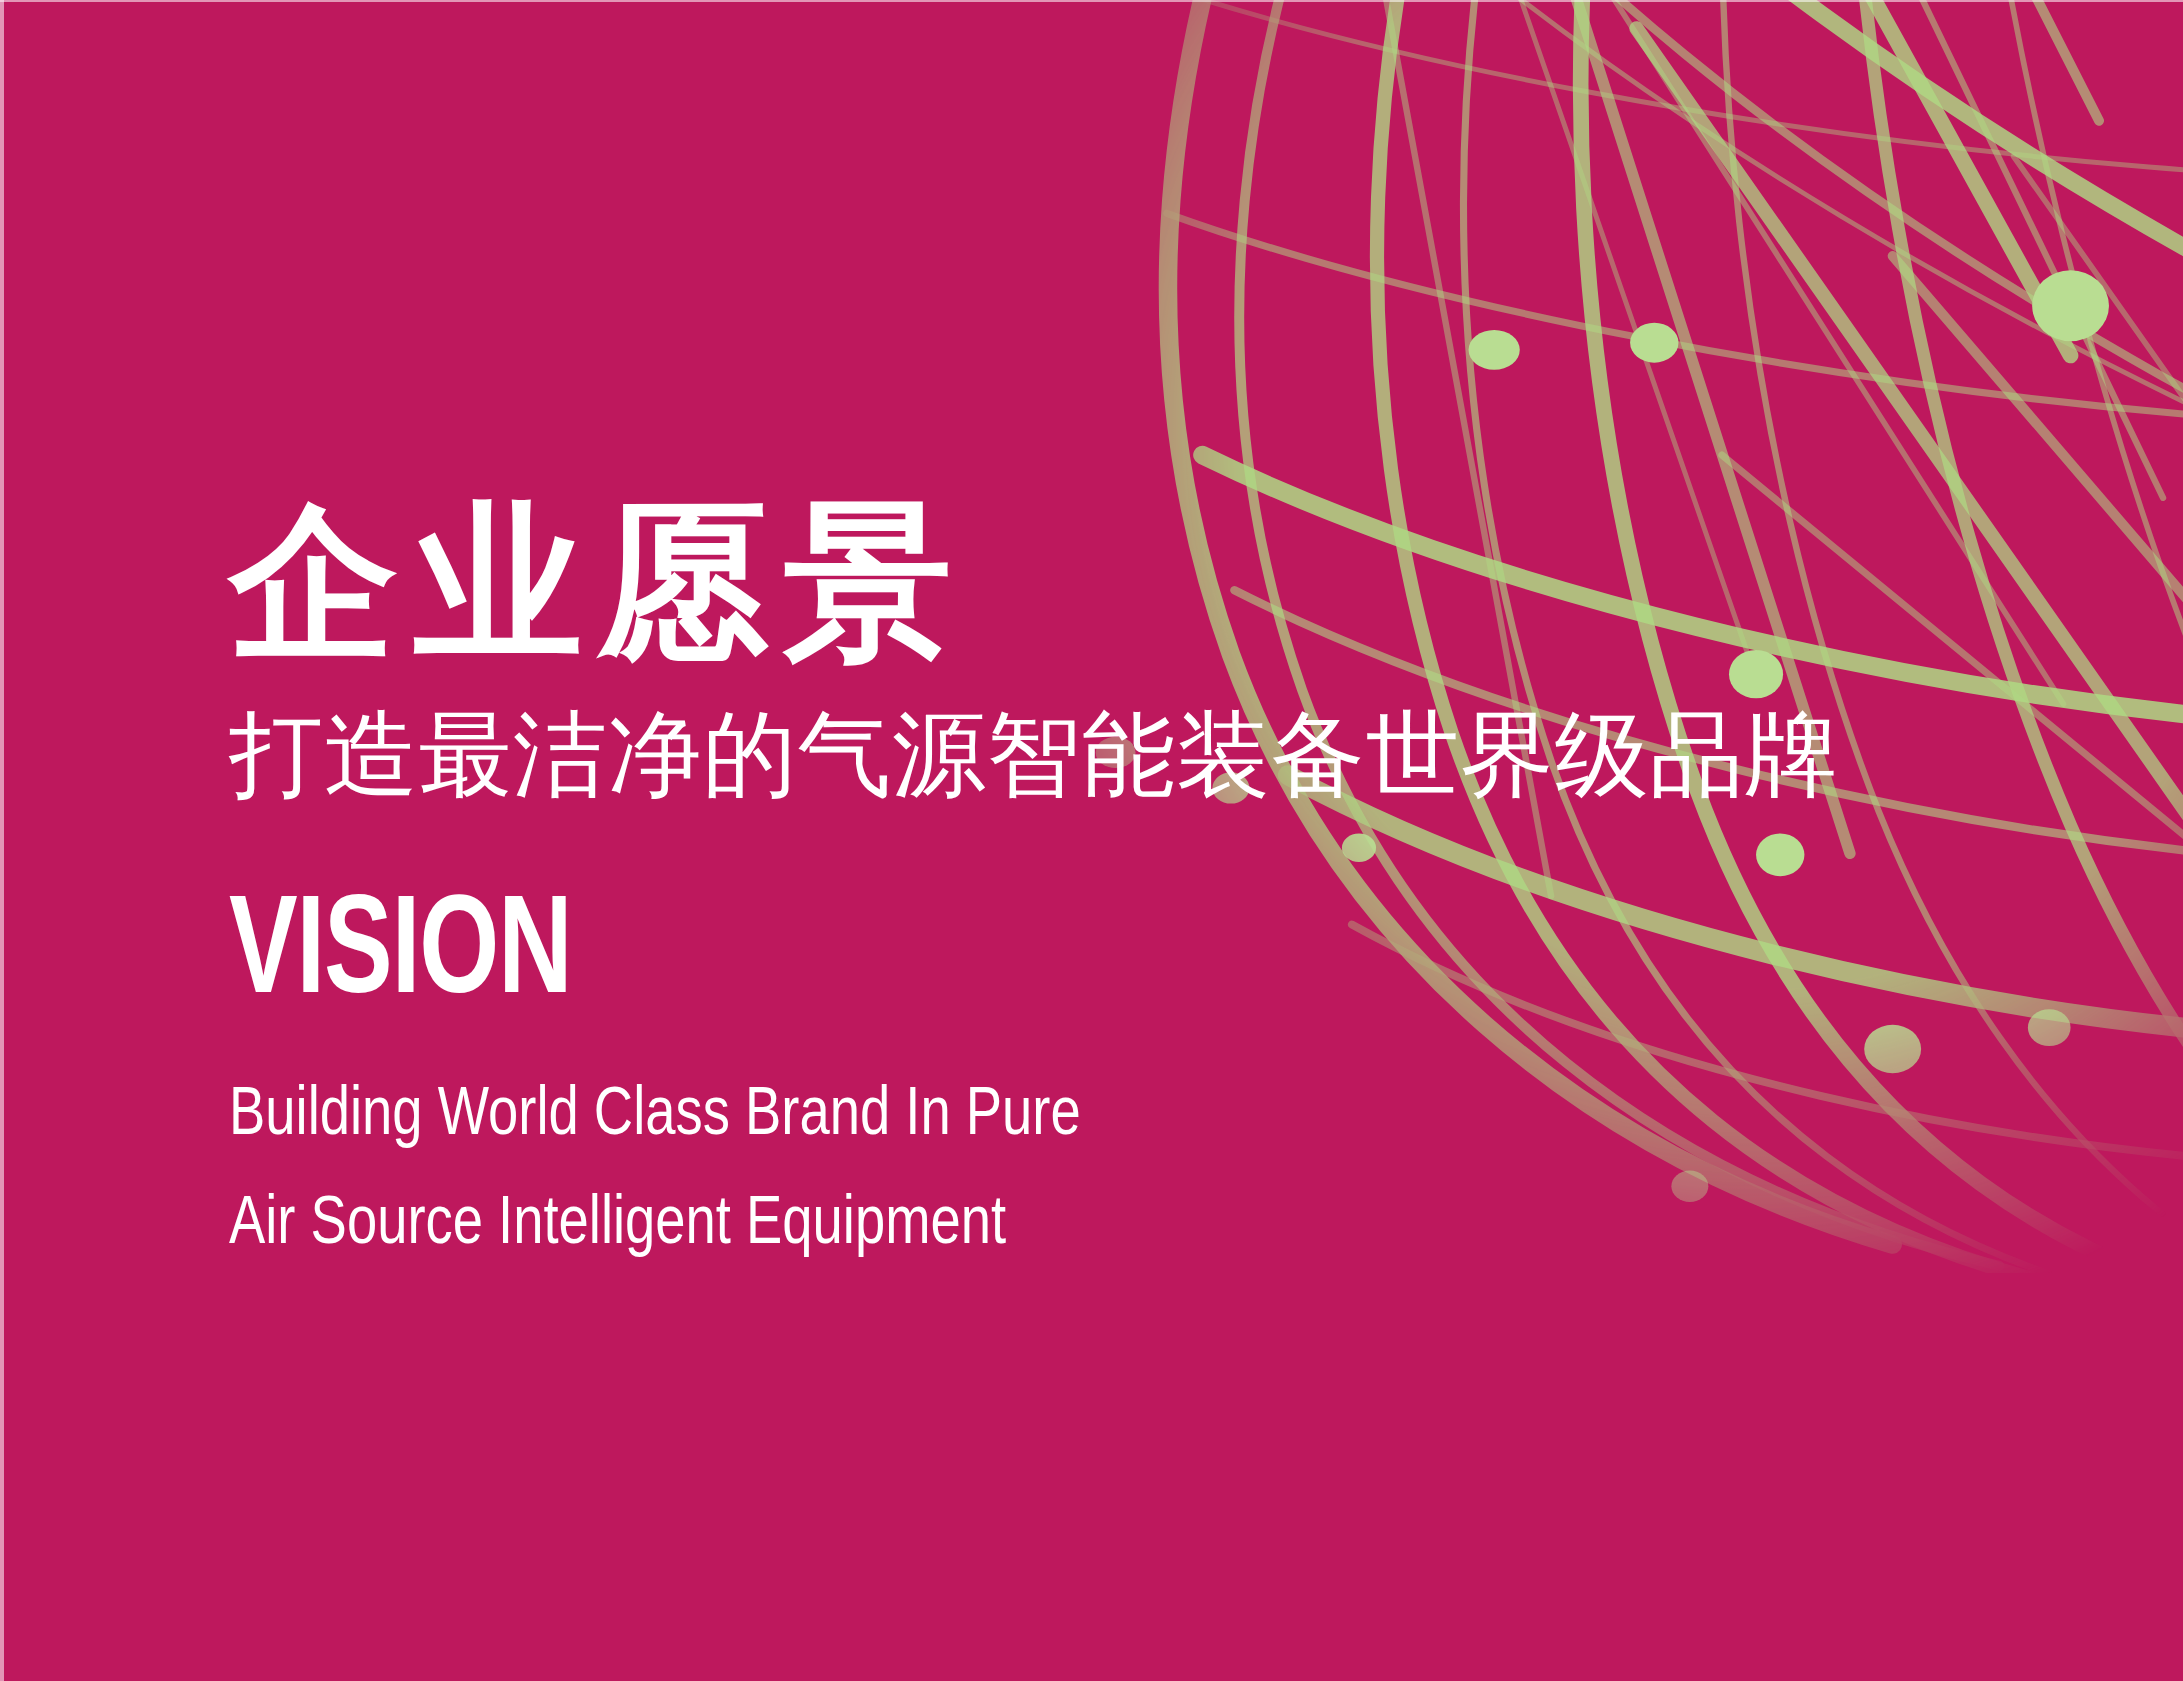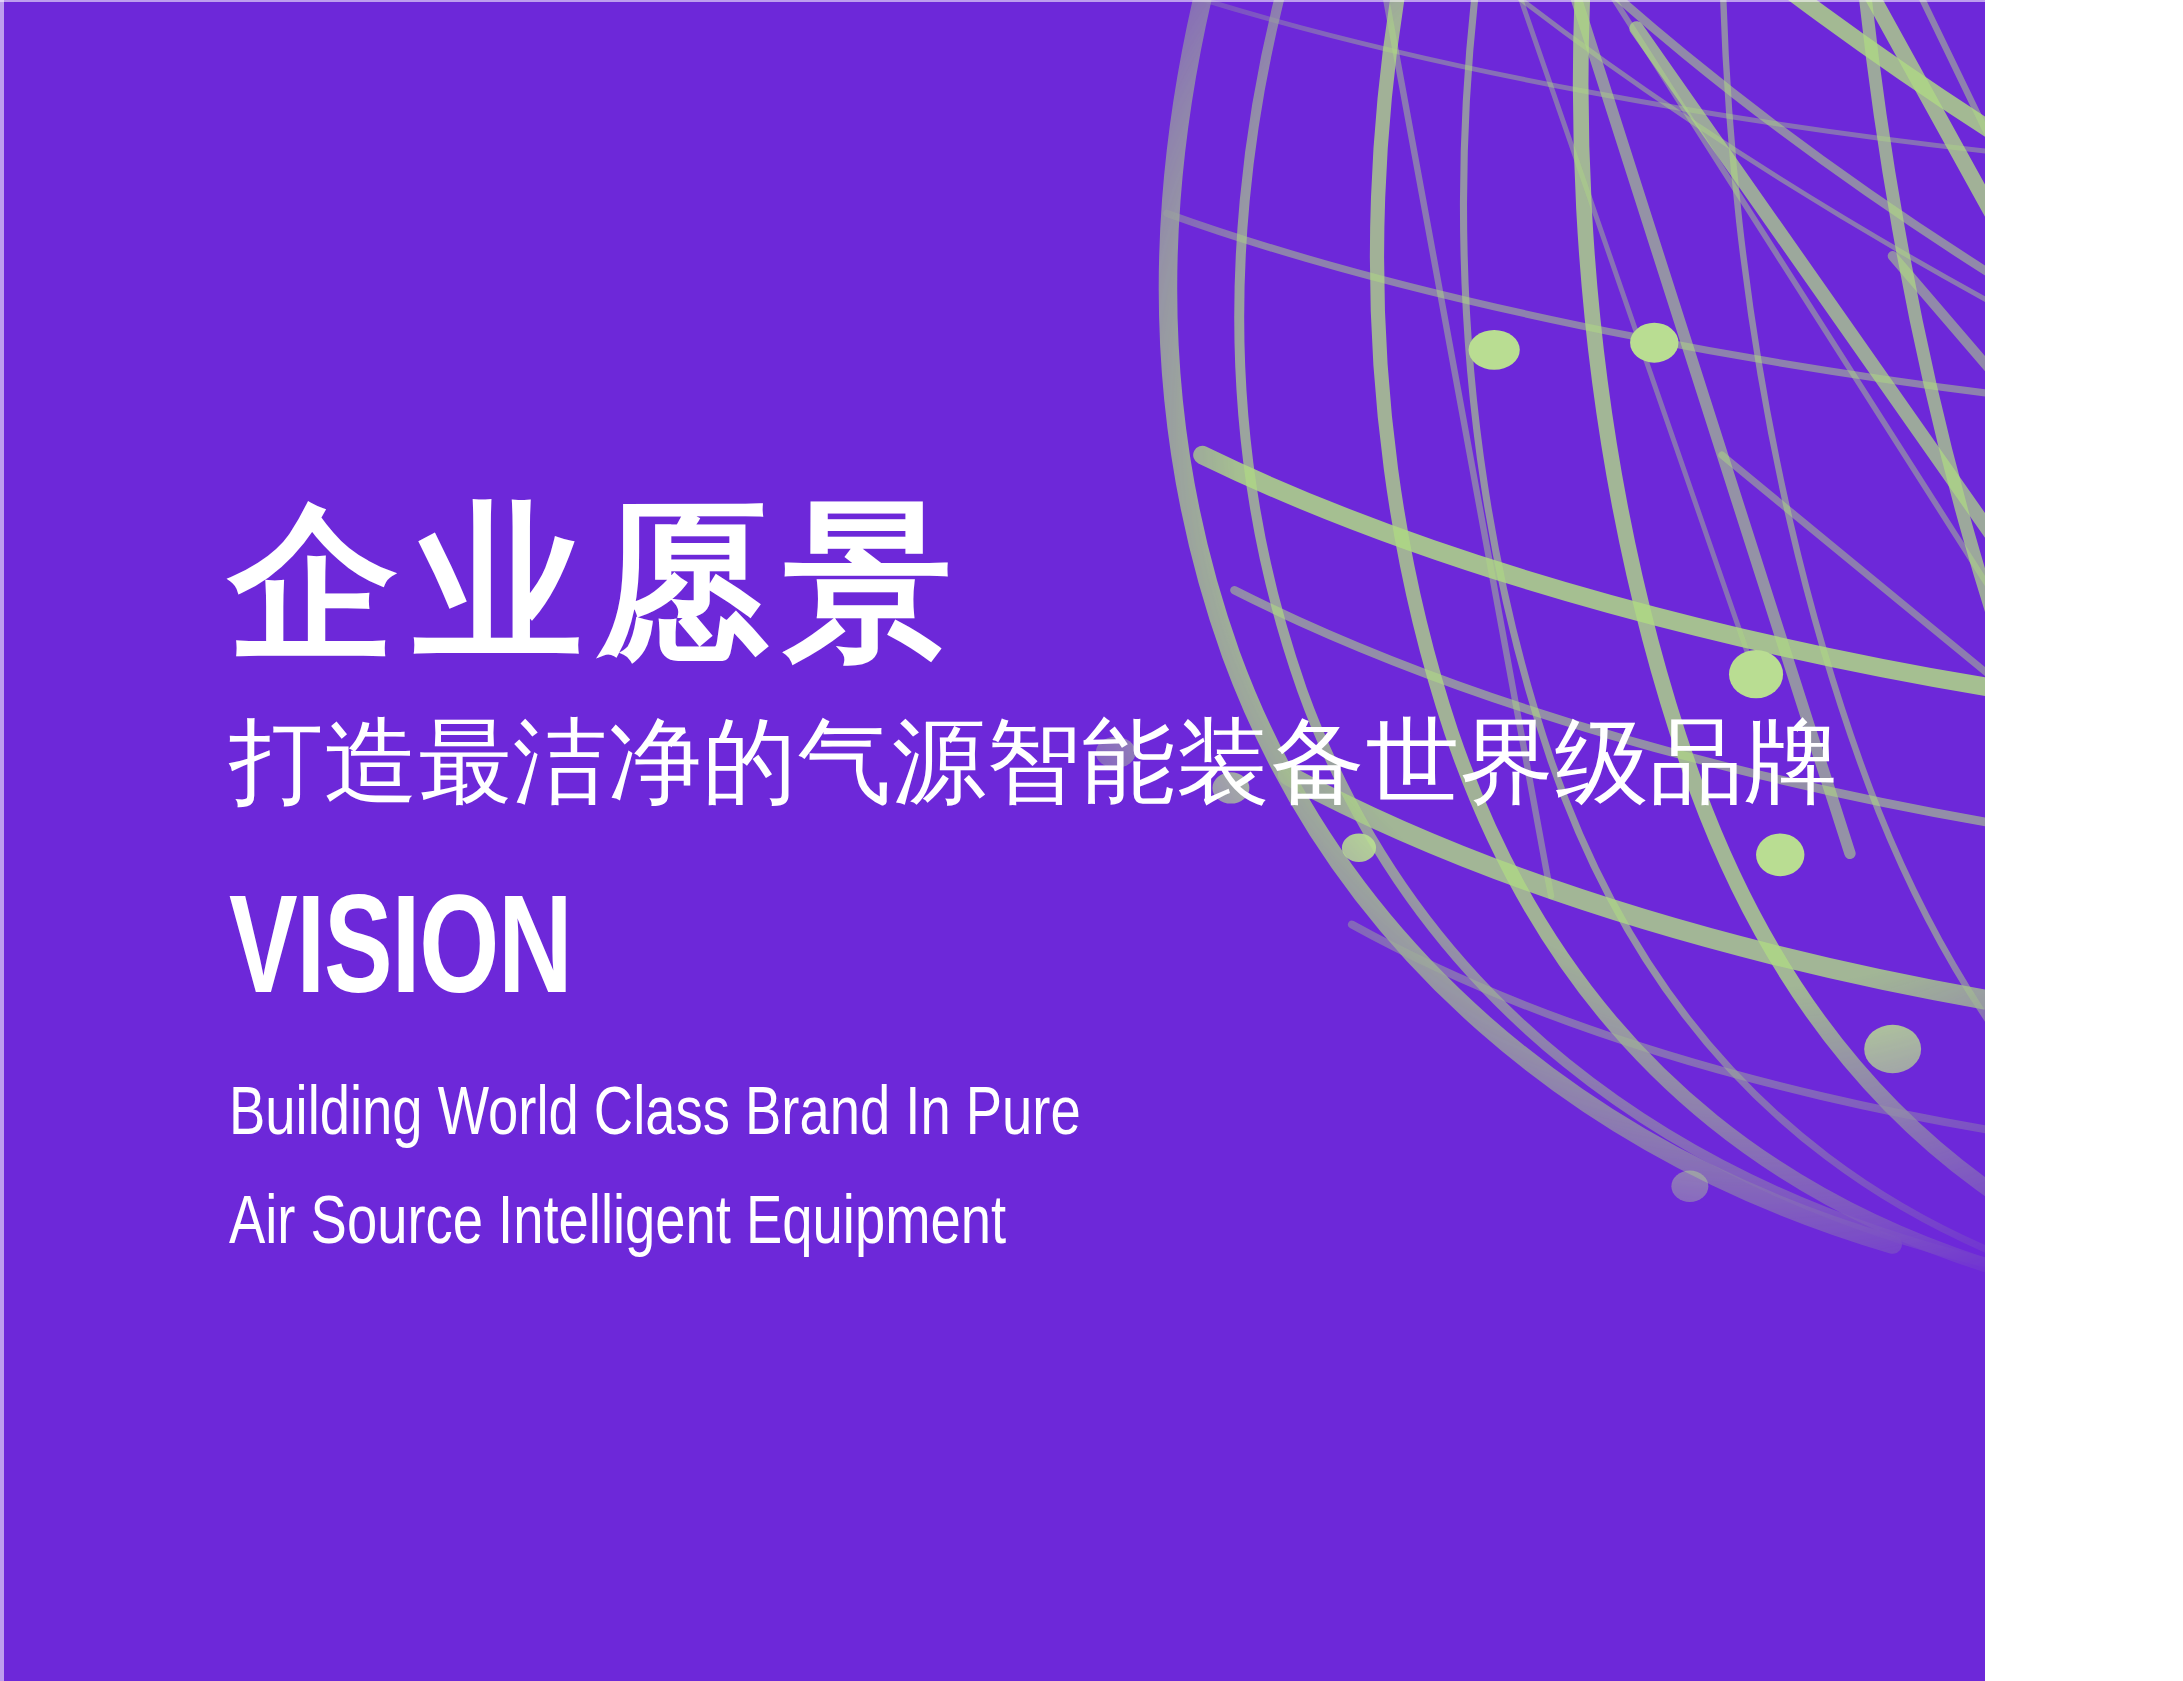--- a/index.html
+++ b/index.html
@@ -2,23 +2,23 @@
 <html style="font-size:11.4px"><head>
 <meta charset="utf-8">
 <style>
   html, body {
     margin: 0;
     padding: 0;
     background: #ffffff;
   }
   #slide {
     position: relative;
-    width: 1985px;
+    width: 2183px;
     height: 1682px;
-    background: #6d28d9;
+    background: #be185d;
     overflow: hidden;
     font-family: "Liberation Sans", "DejaVu Sans", sans-serif;
   }
   
   #edge-top {
     position: absolute;
     top: 0; left: 0; right: 0;
     height: 2.1px;
     background: rgba(255,255,255,0.55);
     z-index: 6;
@@ -61,21 +61,21 @@
     font-family: "Liberation Sans", "DejaVu Sans", sans-serif;
   }
   #subtitle-cn {
     color: #ffffff;
     font-size: 94px;
     line-height: 1.0;
     font-weight: 400;
     letter-spacing: 0.7px;
     white-space: nowrap;
     margin: 48px 0 0 0;
-    font-family: Liberation Sans, sans-serif;
+    font-family: Liberation Mono, monospace;
   }
   #title-en {
     color: #ffffff;
     font-size: 139px;
     line-height: 1.0;
     font-weight: 700;
     letter-spacing: -1.4px;
     margin: 65px 0 0 0;
     transform: scaleX(0.74);
     transform-origin: left top;

